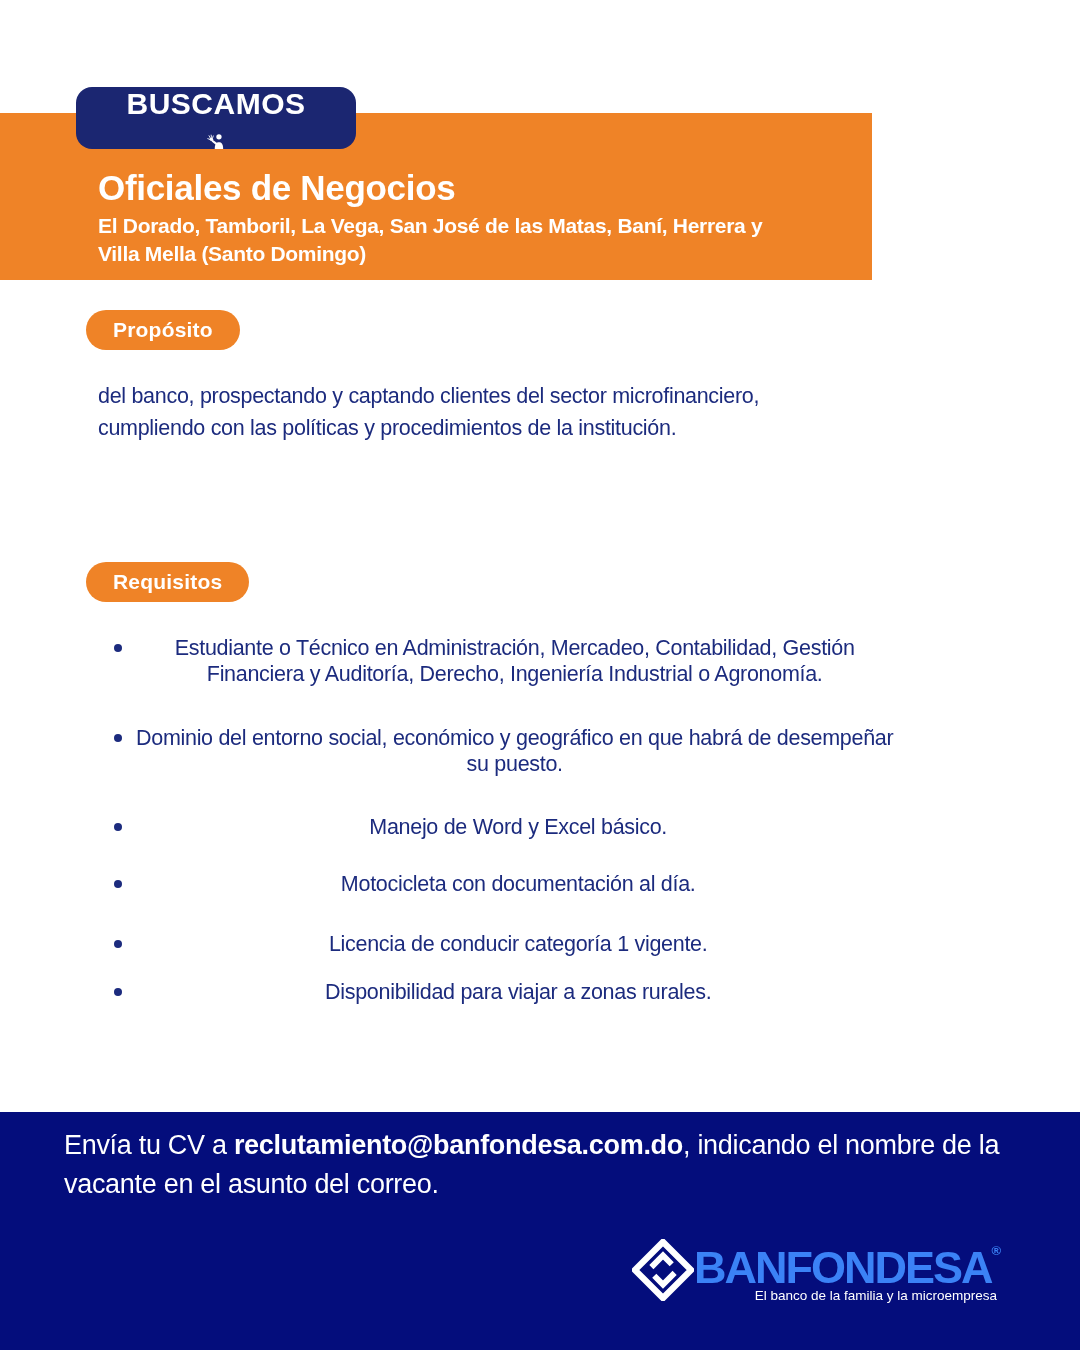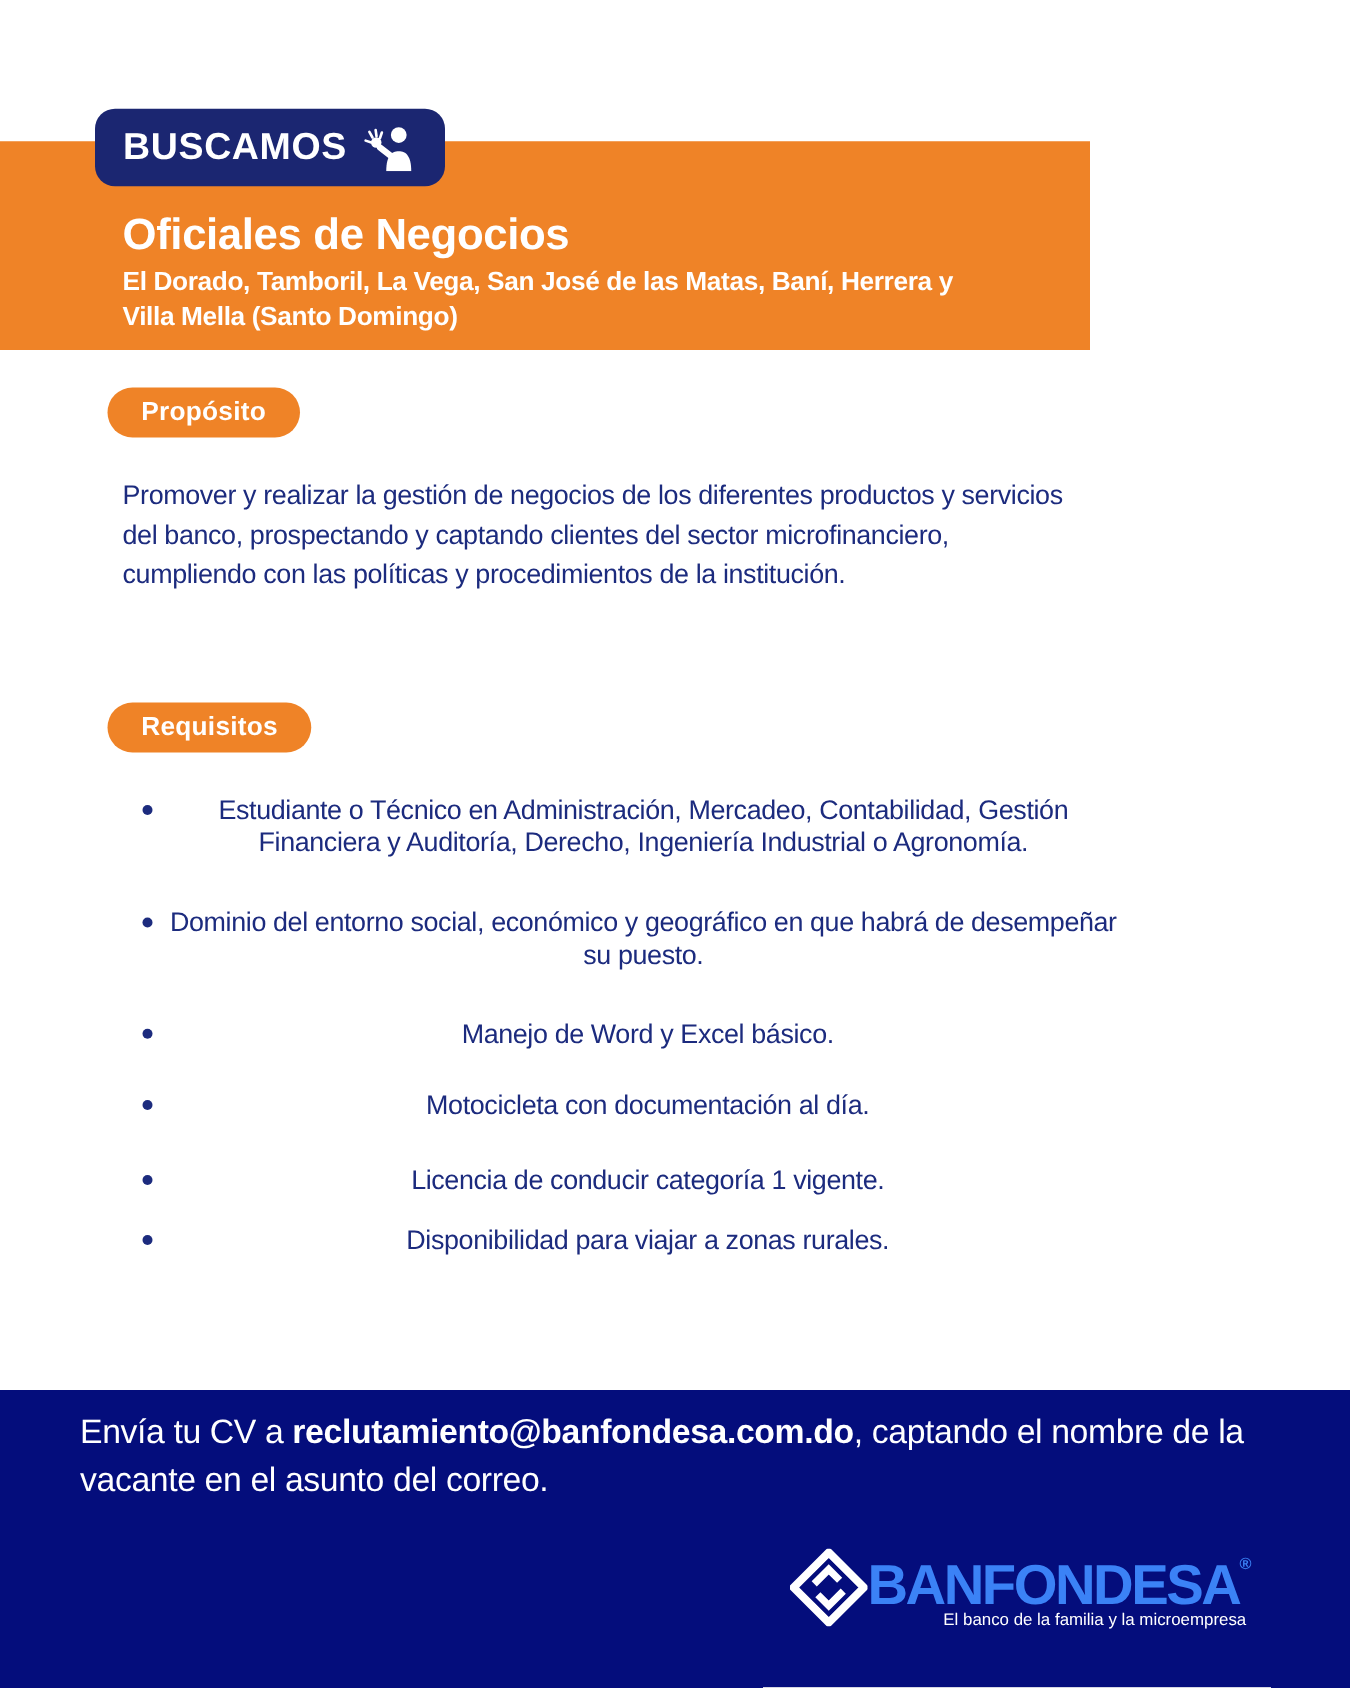--- a/index.html
+++ b/index.html
@@ -12,20 +12,21 @@
   
   .banner{
     position:absolute;left:0;top:113px;width:872px;height:167px;
     background:#EF8327;
   }
   .badge{
     position:absolute;left:76px;top:87px;width:280px;height:62px;
     background:#1B2671;border-radius:16px;
     display:flex;align-items:center;justify-content:center;gap:12px;
     z-index:3;
+    flex-direction:column;
   }
   .badge-label{
     color:#ffffff;font-size:30px;font-weight:700;letter-spacing:.5px;
   }
   .badge-icon{width:44px;height:38px;display:block;}
 
   .job-title{
     position:absolute;left:98px;top:168px;z-index:2;
     color:#ffffff;font-size:35px;font-weight:700;white-space:nowrap;
     letter-spacing:-0.3px;
@@ -118,21 +119,20 @@
   <div class="job-title">Oficiales de Negocios</div>
   <div class="job-subtitle">
     <div>El Dorado, Tamboril, La Vega, San José de las Matas, Baní, Herrera y</div>
     <div>Villa Mella (Santo Domingo)</div>
   </div>
 
   <div class="pill pill-proposito">
     <span>Propósito</span>
   </div>
   <div class="paragraph">
-    <div>Promover y realizar la gestión de negocios de los diferentes productos y servicios</div>
     <div>del banco, prospectando y captando clientes del sector microfinanciero,</div>
     <div>cumpliendo con las políticas y procedimientos de la institución.</div>
   </div>
 
   <div class="pill pill-requisitos">
     <span>Requisitos</span>
   </div>
   <ul class="req-list">
     <li>
       <div class="line">Estudiante o Técnico en Administración, Mercadeo, Contabilidad, Gestión</div>
@@ -150,21 +150,21 @@
     </li>
     <li>
       <div class="line">Licencia de conducir categoría 1 vigente.</div>
     </li>
     <li>
       <div class="line">Disponibilidad para viajar a zonas rurales.</div>
     </li>
   </ul>
 
   <div class="footer">
-    <p class="cta"><span>Envía tu CV a </span><strong class="email">reclutamiento@banfondesa.com.do</strong><span>, captando el nombre de la</span><br><span>vacante en el asunto del correo.</span></p>
+    <p class="cta"><span>Envía tu CV a </span><strong class="email">reclutamiento@banfondesa.com.do</strong><span>, indicando el nombre de la</span><br><span>vacante en el asunto del correo.</span></p>
 
     <div class="logo">
       <svg class="diamond-icon" viewBox="0 0 64 64" xmlns="http://www.w3.org/2000/svg">
         <path d="M32 3 L61 32 L32 61 L3 32 Z" fill="none" stroke="#ffffff" stroke-width="6.5"></path>
         <path d="M20 29 L32 17 L41 26" fill="none" stroke="#ffffff" stroke-width="6"></path>
         <path d="M44 35 L32 47 L23 38" fill="none" stroke="#ffffff" stroke-width="6"></path>
       </svg>
       <div class="wordmark"><span>BANFONDESA</span><sup>®</sup></div>
       <div class="tagline">El banco de la familia y la microempresa</div>
     </div>

